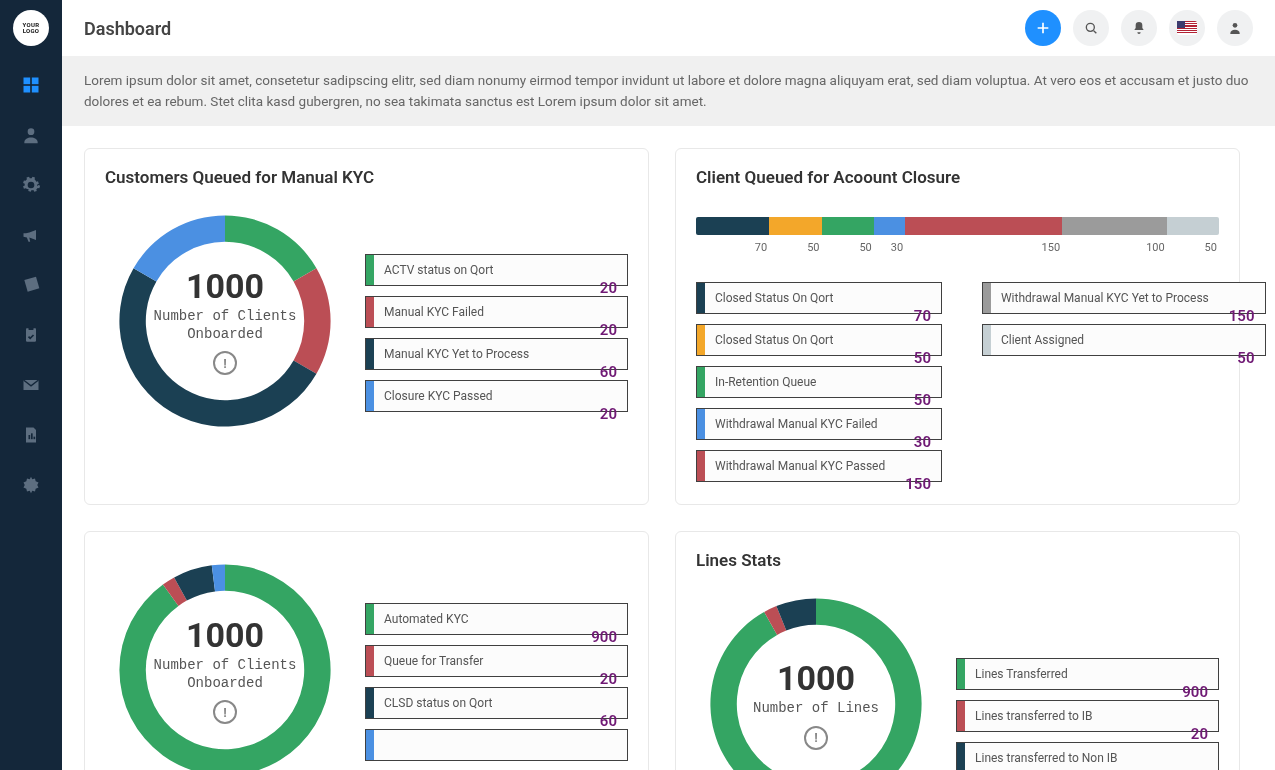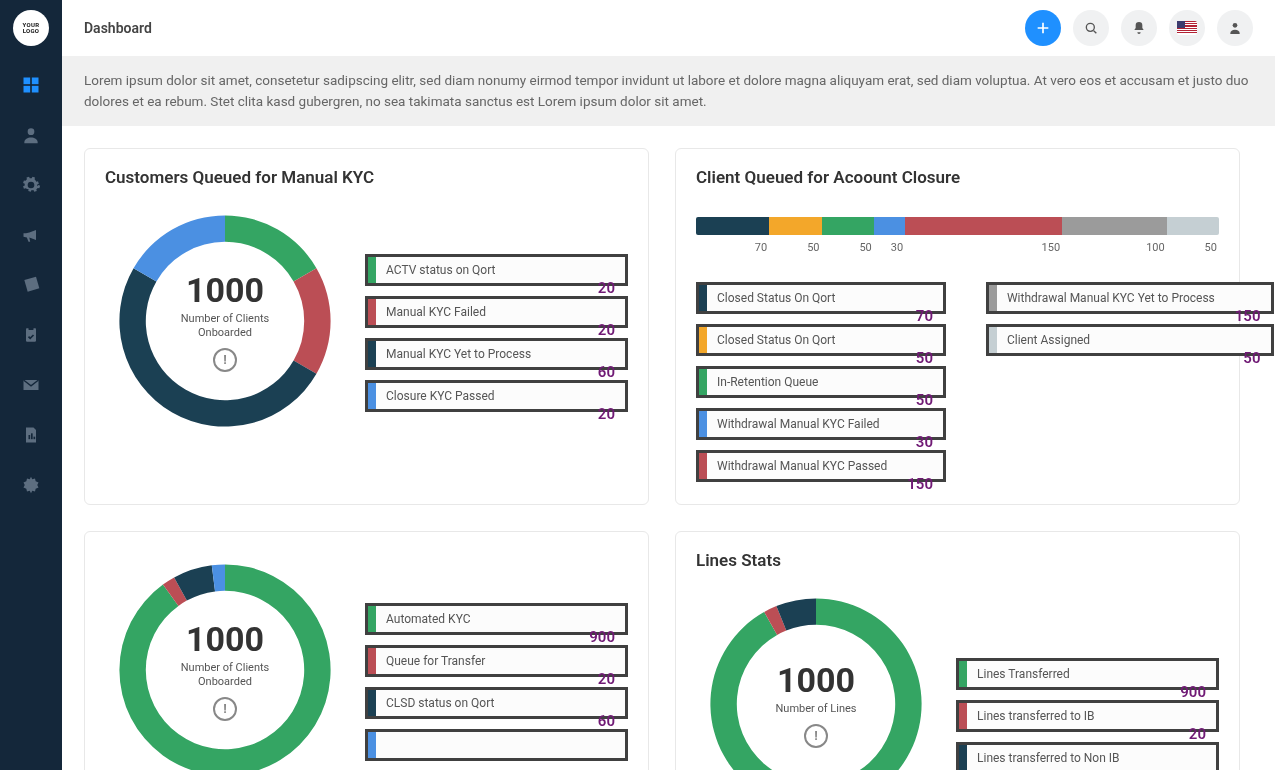--- a/index.html
+++ b/index.html
@@ -7,46 +7,46 @@
   .app { display: flex; width: 100%; height: 100%; }
   
   .sidebar { width: 62px; background: #14273a; display: flex; flex-direction: column; align-items: center; padding-top: 10px; gap: 28px; flex-shrink: 0; }
   .logo { width: 36px; height: 36px; border-radius: 50%; background: #fff; display: flex; align-items: center; justify-content: center; font-size: 6px; font-weight: 700; color: #111; text-align: center; line-height: 1; letter-spacing: 0.3px; }
   .side-ic { width: 22px; height: 22px; color: #5d6e80; display: flex; align-items: center; justify-content: center; }
   .side-ic.active { color: #1f90ff; }
   .side-ic svg { width: 20px; height: 20px; }
   
   .main { flex: 1; display: flex; flex-direction: column; overflow: hidden; }
   .topbar { height: 56px; display: flex; align-items: center; padding: 0 22px; }
-  .page-title { font-size: 14px; font-weight: 600; color: #444; }
+  .page-title { font-size: 18px; font-weight: 600; color: #444; }
   .top-actions { margin-left: auto; display: flex; align-items: center; gap: 12px; }
   .circ-btn { width: 36px; height: 36px; border-radius: 50%; display: flex; align-items: center; justify-content: center; }
   .add-btn { background: #1f90ff; color: #fff; }
   .soft-btn { background: #f0f1f2; color: #555; }
   .flag { width: 20px; height: 14px; background: linear-gradient(180deg,#b22234 0%,#b22234 8%,#fff 8%,#fff 16%,#b22234 16%,#b22234 24%,#fff 24%,#fff 32%,#b22234 32%,#b22234 40%,#fff 40%,#fff 48%,#b22234 48%,#b22234 56%,#fff 56%,#fff 64%,#b22234 64%,#b22234 72%,#fff 72%,#fff 80%,#b22234 80%,#b22234 88%,#fff 88%,#fff 100%); position: relative; border-radius:2px;}
   .flag::before { content:''; position:absolute; top:0; left:0; width:8px; height:7px; background:#3c3b6e; }
   
   .intro { background: #f0f0f0; color: #666; font-size: 13.5px; line-height: 1.55; padding: 14px 22px; }
   
   .content { flex: 1; overflow: hidden; background: #fff; padding: 22px; }
   .grid { display: grid; grid-template-columns: 565px 565px; gap: 26px; }
   .card { border: 1px solid #e8e8e8; border-radius: 6px; padding: 18px 20px 22px; background: #fff; }
   .card-title { font-size: 17px; font-weight: 600; color: #333; margin-bottom: 14px; }
   .card-body { display: flex; gap: 20px; align-items: center; }
   
   .donut-wrap { width: 240px; height: 264px; display: flex; align-items: flex-start; justify-content: center; }
   .donut { position: relative; width: 240px; height: 240px; }
   .donut svg { width: 240px; height: 240px; }
   .donut-center { position: absolute; inset: 0; display: flex; flex-direction: column; align-items: center; justify-content: center; gap: 2px; text-align: center; }
   .donut-center .big { font-size: 34px; font-weight: 700; color: #333; }
-  .donut-center .sub { font-size: 11px; color: #555; line-height: 1.25; }
+  .donut-center .sub { font-size: 14px; color: #555; line-height: 1.25; font-family: Liberation Mono, monospace; }
   .alert-badge { width: 24px; height: 24px; border: 2px solid #888; border-radius: 50%; display:flex; align-items:center; justify-content:center; margin-top:6px; color:#888; font-size:13px; font-weight:700; }
   
   .legend { flex: 1; display: flex; flex-direction: column; gap: 10px; }
-  .leg-row { display: flex; align-items: center; border: 3px solid #404040; background:#fcfcfc; height: 32px; font-size: 12px; color:#555; }
+  .leg-row { display: flex; align-items: center; border: 1px solid #404040; background:#fcfcfc; height: 32px; font-size: 12px; color:#555; }
   .leg-swatch { width: 8px; height: 100%; flex-shrink: 0; }
   .leg-label { padding: 0 10px; flex: 1; white-space: nowrap; overflow: hidden; text-overflow: ellipsis; }
   .leg-val { padding: 0 10px; font-weight: 600; color: #701a75; font-size: 15px; margin-top: 36px; }
   .legend-cols { display: flex; gap: 40px; flex:1; }
   .legend-cols .legend { flex: 1; }
   
   .stack-wrap { margin: 30px 0 28px; }
   .stack { display: flex; height: 18px; width: 100%; border-radius: 2px; overflow: hidden; }
   .stack .seg { height: 100%; }
   .stack-labels { display: flex; width: 100%; margin-top: 6px; }

